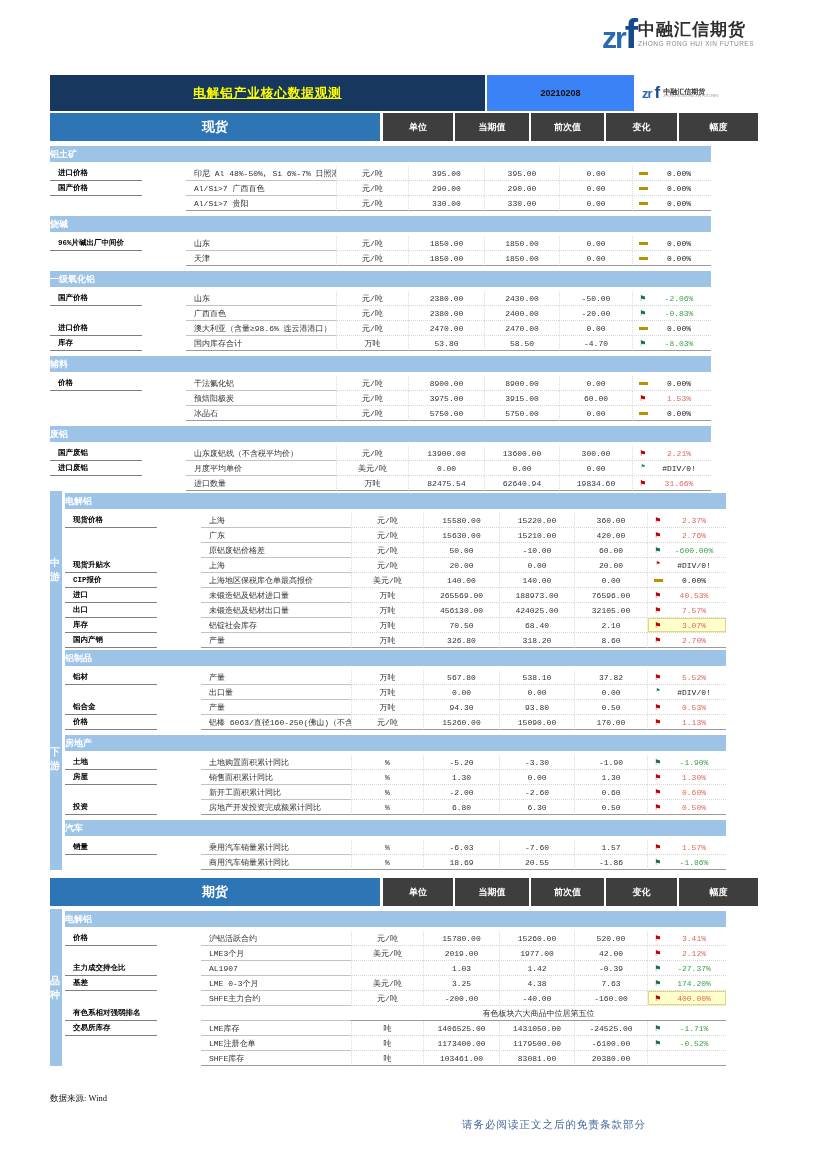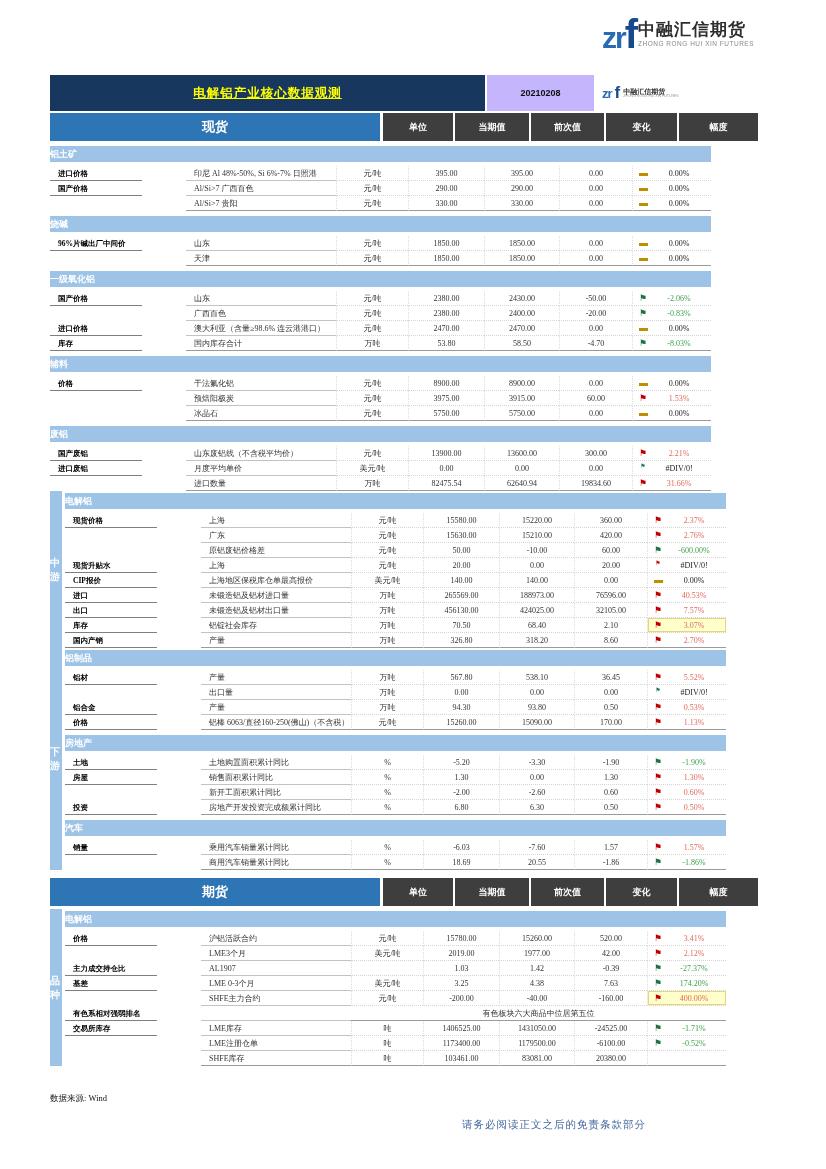--- a/index.html
+++ b/index.html
@@ -12,21 +12,21 @@
   .logo-mark .zr{color:var(--logo-blue);font-size:30px;letter-spacing:-2px;}
   .logo-mark .f{color:var(--logo-dark-blue);font-size:40px;}
   .logo-text{display:flex;flex-direction:column;line-height:1.1;}
   .logo-name{font-size:17px;font-weight:bold;color:#2d2d2d;letter-spacing:1px;}
   .logo-sub{font-size:6.5px;color:#8a8a8a;letter-spacing:.5px;}
 
   
   .titlebar{position:absolute;top:75px;left:50px;width:676px;height:36px;display:flex;}
   .title-cell{width:435px;background:var(--navy);color:var(--title-yellow);
               font-size:12.5px;font-weight:bold;display:flex;align-items:center;justify-content:center;letter-spacing:1px;text-decoration:underline;}
-  .date-cell{width:107px;background:#c4b5fd;color:#111;font-weight:bold;font-size:9px;
+  .date-cell{width:147px;background:#3b82f6;color:#111;font-weight:bold;font-size:9px;
              display:flex;align-items:center;justify-content:center;margin-left:2px;}
   .logo-mini{flex:1;display:flex;align-items:center;justify-content:flex-start;gap:3px;padding-left:8px;background:#fff;}
   .logo-mini .zr{color:var(--logo-blue);font-size:13px;font-weight:bold;letter-spacing:-1px;}
   .logo-mini .f{color:var(--logo-dark-blue);font-size:17px;font-weight:bold;}
   .logo-mini .mtxt{display:flex;flex-direction:column;line-height:1;}
   .logo-mini .mname{font-size:7px;font-weight:bold;color:#333;}
   .logo-mini .msub{font-size:3.5px;color:#999;}
 
   
   .tables{position:absolute;top:113px;left:50px;width:676px;}
@@ -40,21 +40,21 @@
   .stage-row{display:flex;}
   .stage-strip{width:44px;background:var(--light-blue);color:#fff;font-weight:bold;font-size:10px;
                display:flex;align-items:center;justify-content:center;margin-right:3px;letter-spacing:1px;}
   .stage-content{width:661px;}
 
   .section-bar{width:100%;height:16px;line-height:16px;background:var(--light-blue);color:#fff;
                font-size:9px;font-weight:bold;margin:5px 0 4px 0;box-sizing:border-box;}
   .section-bar:first-child{margin-top:2px;}
 
   .row{display:grid;grid-template-columns:92px 194px 72px 76px 75px 73px 79px;
-       font-family:Liberation Serif, serif;}
+       font-family:Liberation Mono, monospace;}
   .cell{height:15px;line-height:15px;font-size:8px;box-sizing:border-box;overflow:hidden;white-space:nowrap;}
   .c-cat{padding-left:8px;font-weight:bold;color:#000;font-size:7.5px;}
   .c-cat.haslbl{border-bottom:1.5px solid #7f7f7f;}
   .c-desc{padding-left:8px;border-bottom:1px solid #c3c3c3;color:#333;margin-left:44px;}
   .c-val{text-align:center;border-bottom:1px dotted #d5d5d5;border-left:1px dotted #dcdcdc;color:#333;}
   .row.lastrow .c-desc,.row.lastrow .c-val,.row.lastrow .c-pct{border-bottom:1px solid #9a9a9a;}
   .c-pct{display:flex;border-bottom:1px dotted #d5d5d5;border-left:1px dotted #dcdcdc;}
   .c-pct .ic{width:20px;text-align:center;line-height:15px;}
   .c-pct .pv{flex:1;text-align:center;padding-right:6px;}
   .c-pct.hl{background:var(--hl);box-shadow:inset 0 0 0 1px #e3d488;}
@@ -419,21 +419,21 @@
         <div class="stage-row">
           <div class="stage-strip">下游</div>
           <div class="stage-content">
             <div class="section-bar">铝制品</div>
             <div class="row">
               <div class="cell c-cat haslbl">铝材</div>
               <div class="cell c-desc">产量</div>
               <div class="cell c-val">万吨</div>
               <div class="cell c-val">567.80</div>
               <div class="cell c-val">538.10</div>
-              <div class="cell c-val">36.45</div>
+              <div class="cell c-val">37.82</div>
               <div class="cell c-pct">
                 <div class="ic"><span class="flag red">⚑</span></div>
                 <div class="pv p-red">5.52%</div>
               </div>
             </div>
             <div class="row">
               <div class="cell c-cat"></div>
               <div class="cell c-desc">出口量</div>
               <div class="cell c-val">万吨</div>
               <div class="cell c-val">0.00</div>

